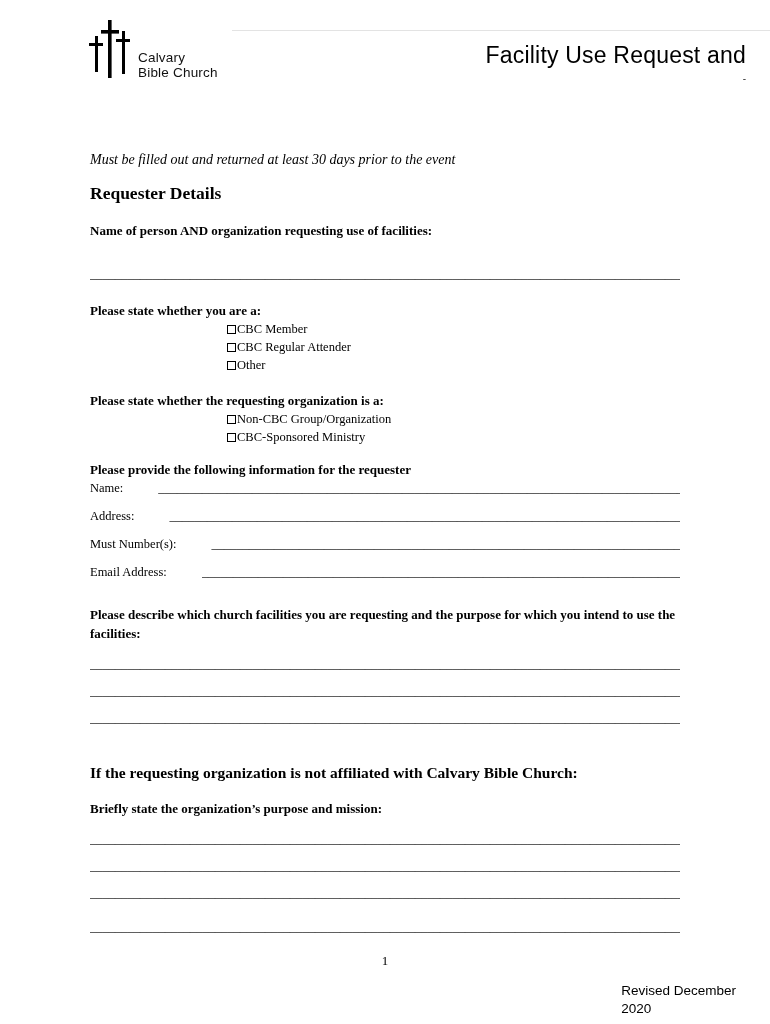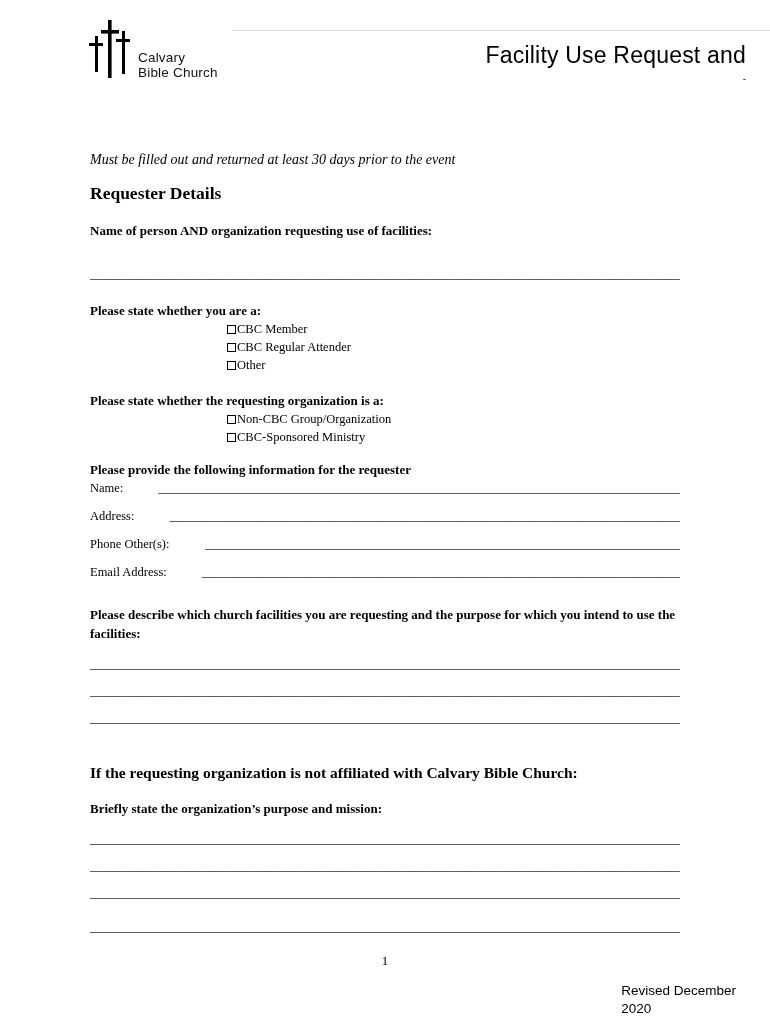--- a/index.html
+++ b/index.html
@@ -154,21 +154,21 @@
     <div style="margin-top:2px;">
       <div class="field-row">
         <span class="f-label">Name:</span>
         <span class="f-line">________________________________________________________________________________________________________________________</span>
       </div>
       <div class="field-row">
         <span class="f-label">Address:</span>
         <span class="f-line">________________________________________________________________________________________________________________________</span>
       </div>
       <div class="field-row">
-        <span class="f-label">Phone Other(s):</span>
+        <span class="f-label">Must Number(s):</span>
         <span class="f-line" style="padding-right:8px;">________________________________________________________________________________________________________________________</span>
       </div>
       <div class="field-row">
         <span class="f-label">Email Address:</span>
         <span class="f-line">________________________________________________________________________________________________________________________</span>
       </div>
     </div>
 
     <div class="label-b" style="margin-top:12px;">Please describe which church facilities you are requesting and the purpose for which you intend to use the facilities:</div>
 

